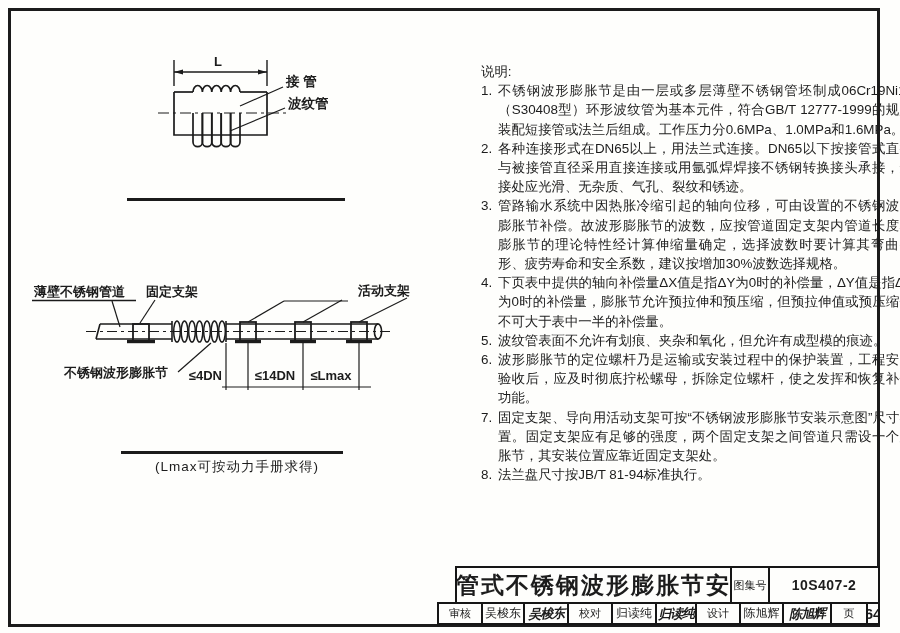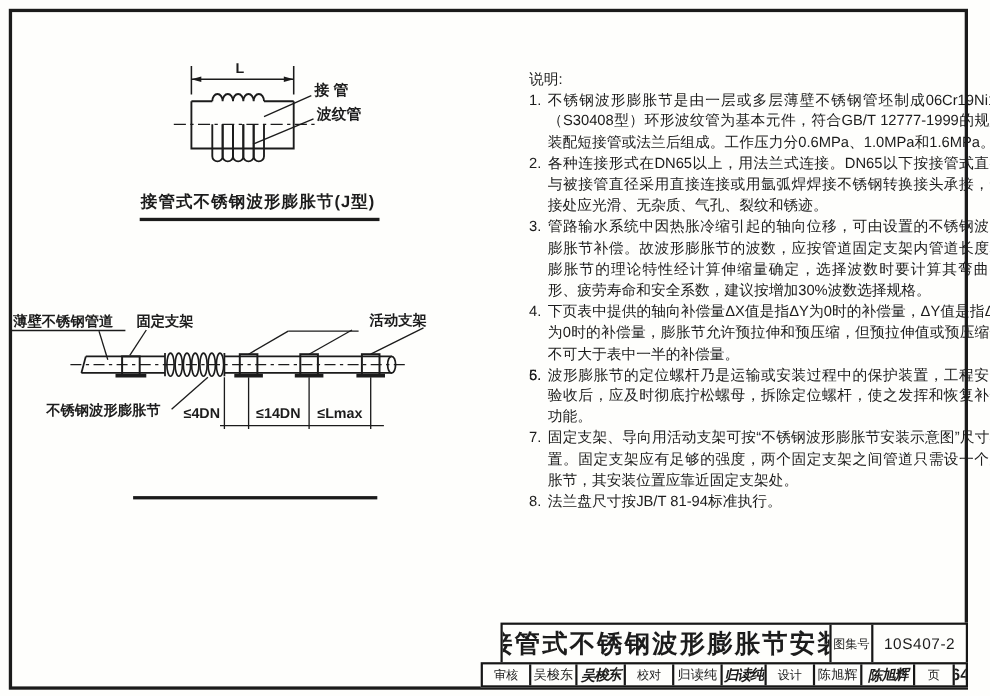--- a/index.html
+++ b/index.html
@@ -23,21 +23,21 @@
 
   
   .tb-row { position:absolute; display:flex; border:2px solid #161616; background:#fefefc; }
   .tb-row1 { left:455px; top:566px; width:425px; height:38px; }
   .tb-row2 { left:437px; top:602px; width:443px; height:23px; }
   .tb-cell { display:flex; align-items:center; justify-content:center; border-right:2px solid #161616; overflow:hidden; white-space:nowrap; }
   .tb-cell:last-child { border-right:none; }
   .tb-title { flex:1; font-size:23px; font-weight:700; letter-spacing:2px; }
   .tb-small { font-size:11px; }
   .tb-atlas-label { width:38px; font-size:11px; }
-  .tb-atlas-no { width:84px; font-size:14px; font-weight:400; letter-spacing:0.5px; }
+  .tb-atlas-no { width:108px; font-size:14px; font-weight:700; letter-spacing:0.5px; }
   .w24 { width:44px; } .w42 { width:42px; } .w44 { width:44px; } .w40 { width:40px; }
   .w43 { width:43px; } .w48 { width:48px; } .w36 { width:36px; }
   .tb-name { font-size:12px; }
   .sig { font-size:13px; font-weight:700; font-style:italic; transform:rotate(-2deg); letter-spacing:-1px; }
   .tb-pageno { flex:1; font-size:15px; font-weight:600; }
 </style>
 </head>
 <body>
 
 <div class="page">
@@ -70,24 +70,23 @@
         <path d="M131.2,71 V100 a4.7,4.7 0 0 0 9.4,0 V71"></path>
         <path d="M140.6,71 V100 a4.7,4.7 0 0 0 9.4,0 V71"></path>
       </g>
 
       <line x1="193" y1="45" x2="150" y2="64" stroke="#1b1b1b" stroke-width="1.2"></line>
       <line x1="195" y1="66" x2="140" y2="89" stroke="#1b1b1b" stroke-width="1.2"></line>
       <text x="196" y="44" font-size="13.5" font-weight="600">接 管</text>
       <text x="198" y="66" font-size="13.5" font-weight="600">波纹管</text>
     </svg>
   </div>
-  <div class="cap" style="left:128px; top:174px;">接管式不锈钢波形膨胀节(J型)</div>
   <div class="cap-underline" style="left:127px; top:198px; width:218px;"></div>
 
-  <div class="svgbox" style="left:4px; top:280px; width:425px; height:115px;">
+  <div class="svgbox" style="left:26px; top:280px; width:425px; height:115px;">
     <svg width="425" height="115" viewBox="0 0 425 115">
 
       <text x="8" y="16" font-size="13" font-weight="600">薄壁不锈钢管道</text>
       <line x1="6" y1="20.5" x2="110" y2="20.5" stroke="#1b1b1b" stroke-width="1.3"></line>
       <line x1="86" y1="21" x2="94" y2="47" stroke="#1b1b1b" stroke-width="1.2"></line>
       <text x="120" y="16" font-size="13" font-weight="600">固定支架</text>
       <line x1="129" y1="20" x2="114" y2="43" stroke="#1b1b1b" stroke-width="1.2"></line>
       <text x="332" y="15" font-size="13" font-weight="600">活动支架</text>
       <g stroke="#1b1b1b" stroke-width="1.2" fill="none">
         <line x1="222" y1="42" x2="258" y2="21"></line>
@@ -145,20 +144,21 @@
         <line x1="277" y1="63" x2="277" y2="110"></line>
         <line x1="333" y1="63" x2="333" y2="110"></line>
         <line x1="196" y1="107" x2="345" y2="107"></line>
       </g>
       <text x="196" y="100" font-size="13" font-weight="600" text-anchor="end">≤4DN</text>
       <text x="249" y="100" font-size="13" font-weight="600" text-anchor="middle">≤14DN</text>
       <text x="305" y="100" font-size="13" font-weight="600" text-anchor="middle">≤Lmax</text>
     </svg>
   </div>
   <div class="cap-underline" style="left:121px; top:451px; width:222px;"></div>
+  <div class="subcap" style="left:155px; top:458px;">(Lmax可按动力手册求得)</div>
 
   <div class="notes">
     <div class="notes-heading">说明:</div>
     <div class="note">
       <span class="no">1.</span>
       <span>不锈钢波形膨胀节是由一层或多层薄壁不锈钢管坯制成06Cr19Ni10（S30408型）环形波纹管为基本元件，符合GB/T 12777-1999的规定装配短接管或法兰后组成。工作压力分0.6MPa、1.0MPa和1.6MPa。</span>
     </div>
     <div class="note">
       <span class="no">2.</span>
       <span>各种连接形式在DN65以上，用法兰式连接。DN65以下按接管式直径与被接管直径采用直接连接或用氩弧焊焊接不锈钢转换接头承接，连接处应光滑、无杂质、气孔、裂纹和锈迹。</span>
@@ -166,20 +166,21 @@
     <div class="note">
       <span class="no">3.</span>
       <span>管路输水系统中因热胀冷缩引起的轴向位移，可由设置的不锈钢波形膨胀节补偿。故波形膨胀节的波数，应按管道固定支架内管道长度和膨胀节的理论特性经计算伸缩量确定，选择波数时要计算其弯曲变形、疲劳寿命和安全系数，建议按增加30%波数选择规格。</span>
     </div>
     <div class="note">
       <span class="no">4.</span>
       <span>下页表中提供的轴向补偿量ΔX值是指ΔY为0时的补偿量，ΔY值是指ΔX为0时的补偿量，膨胀节允许预拉伸和预压缩，但预拉伸值或预压缩值不可大于表中一半的补偿量。</span>
     </div>
     <div class="note">
       <span class="no">5.</span>
+      <span>波纹管表面不允许有划痕、夹杂和氧化，但允许有成型模的痕迹。</span>
     </div>
     <div class="note">
       <span class="no">6.</span>
       <span>波形膨胀节的定位螺杆乃是运输或安装过程中的保护装置，工程安装验收后，应及时彻底拧松螺母，拆除定位螺杆，使之发挥和恢复补偿功能。</span>
     </div>
     <div class="note">
       <span class="no">7.</span>
       <span>固定支架、导向用活动支架可按“不锈钢波形膨胀节安装示意图”尺寸布置。固定支架应有足够的强度，两个固定支架之间管道只需设一个膨胀节，其安装位置应靠近固定支架处。</span>
     </div>
     <div class="note">

